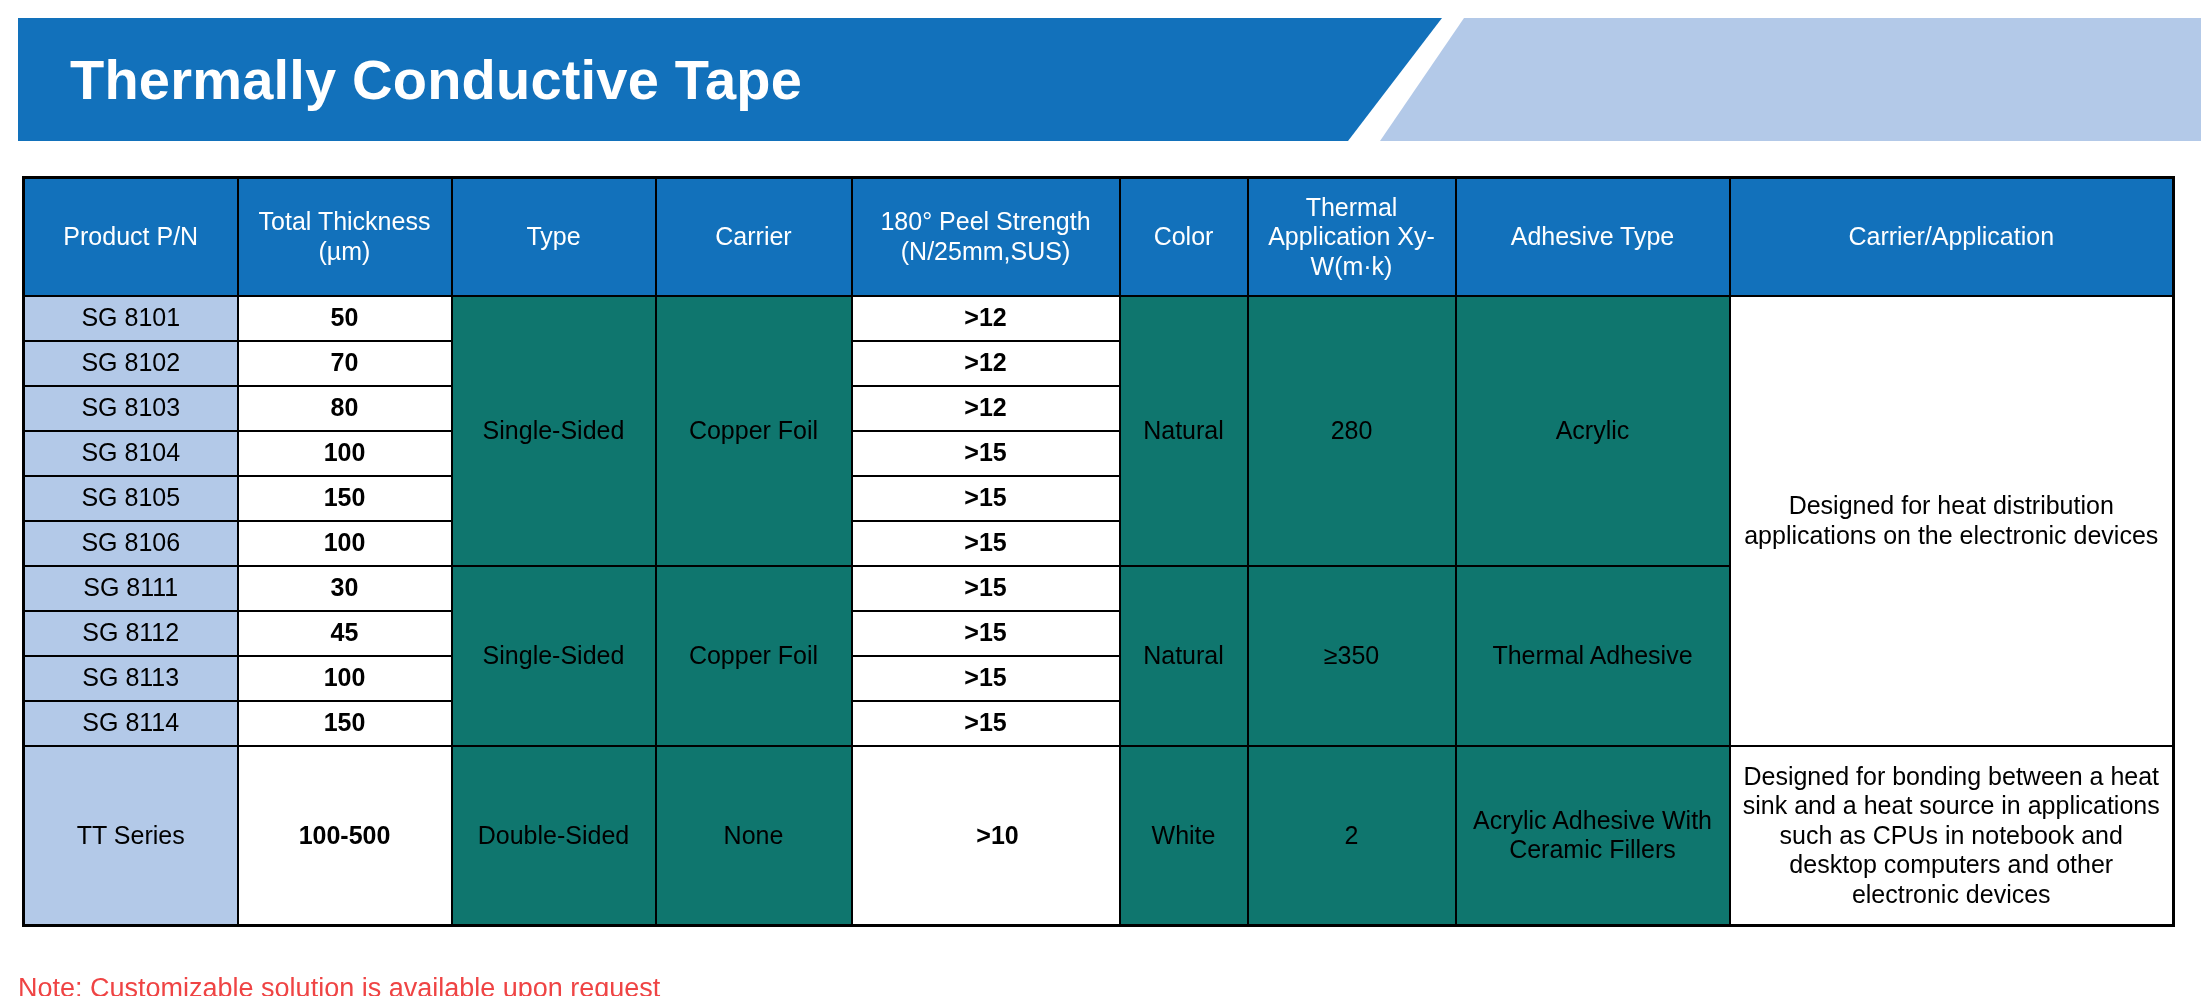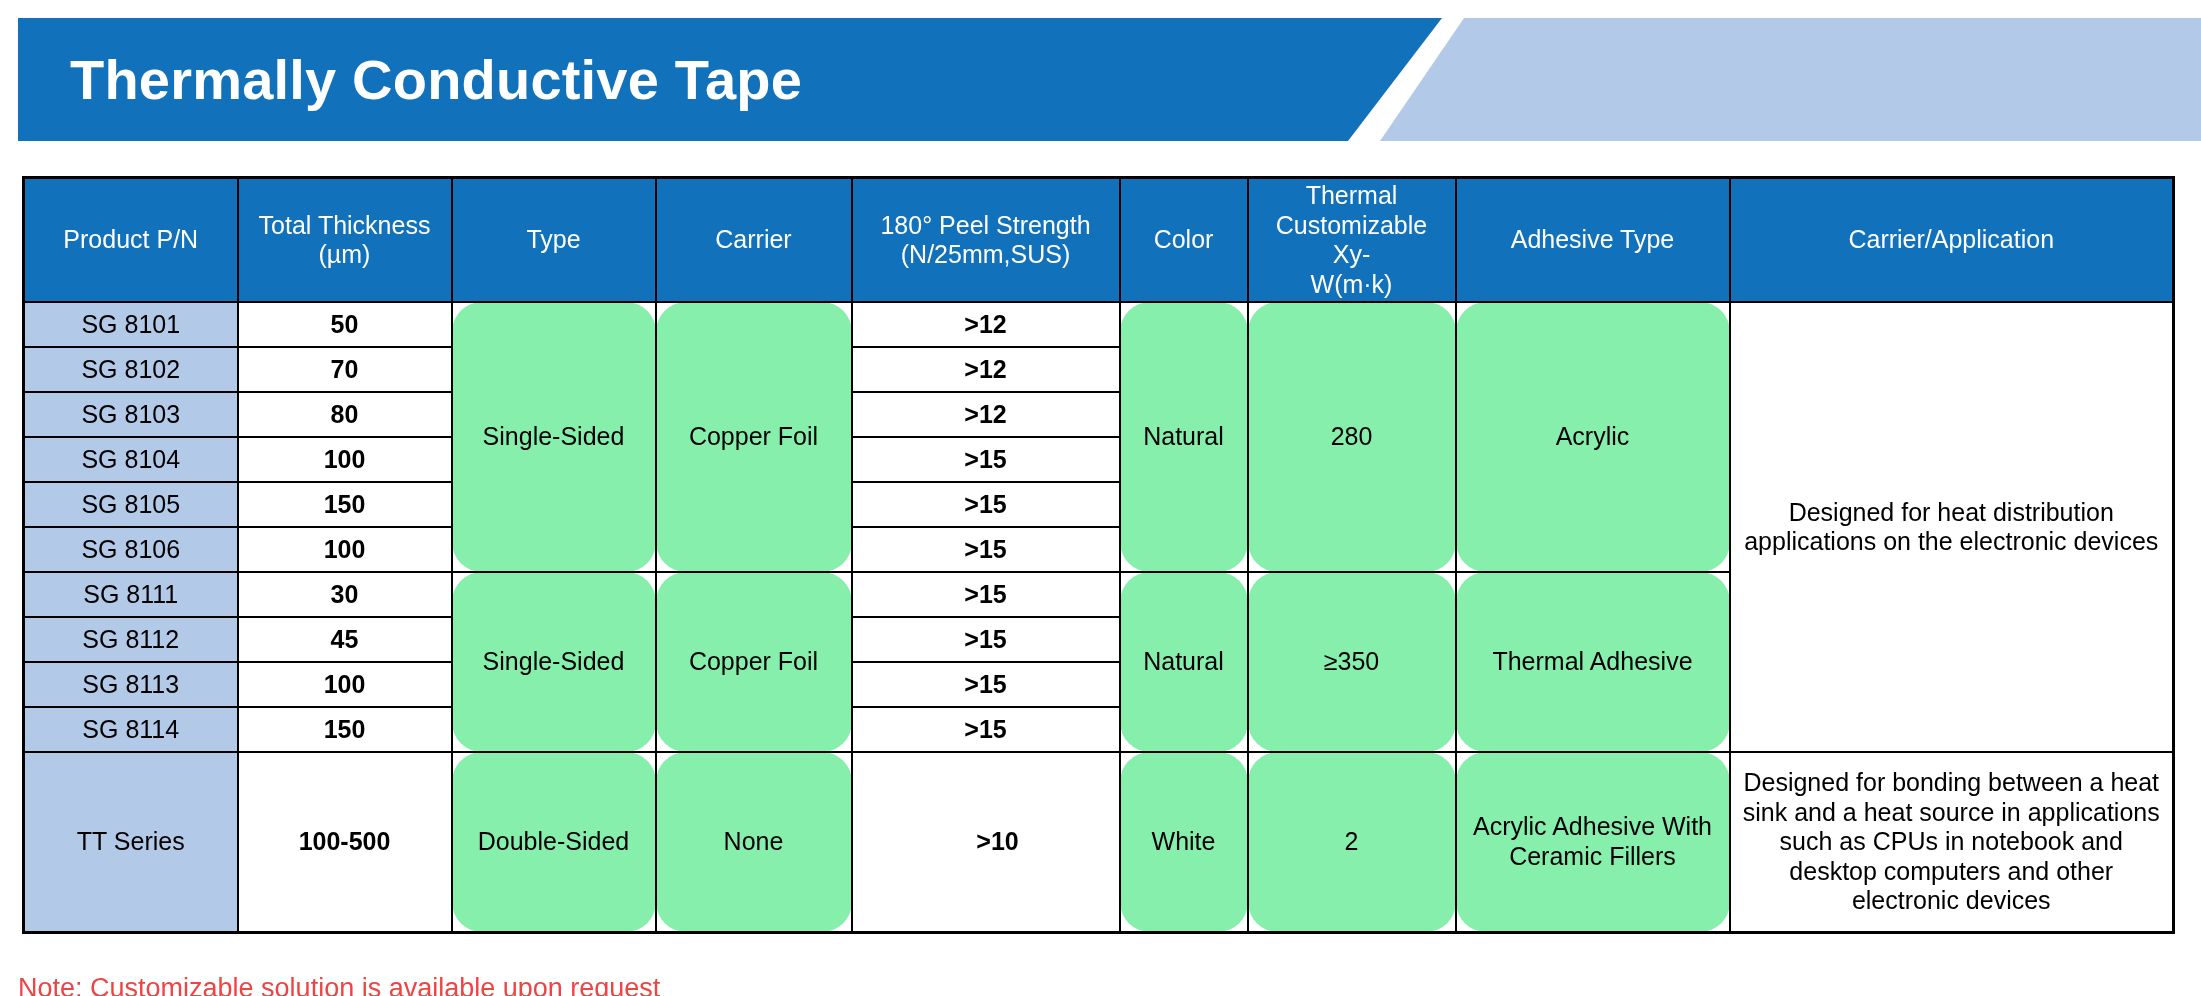--- a/index.html
+++ b/index.html
@@ -53,21 +53,21 @@
     color:#ffffff;
     font-weight:normal;
     height:118px;
     font-size:25px;
   }
   td.pn{
     background:#b3c9e8;
     height:45px;
   }
   td.num,td.val{background:#ffffff;height:45px;font-weight:bold;}
-  td.tall{background:#86efac;border-radius:30px;}
+  td.tall{background:#0f766e;}
   td.feat{
     text-align:left;
     vertical-align:middle;
     padding-left:10px;
     padding-right:8px;
     font-size:25px;
     line-height:1.28;
   }
   td.feat-top{vertical-align:middle;}
   td.adh-2{line-height:1.3;}
@@ -124,21 +124,21 @@
           </th>
           <th>
             <span>180° Peel Strength</span><br>
             <span>(N/25mm,SUS)</span>
           </th>
           <th>
             <span>Color</span>
           </th>
           <th>
             <span>Thermal</span><br>
-            <span>Customizable Xy-</span><br>
+            <span>Application Xy-</span><br>
             <span>W(m·k)</span>
           </th>
           <th>
             <span>Adhesive Type</span>
           </th>
           <th>
             <span>Carrier/Application</span>
           </th>
         </tr>
       </thead>

